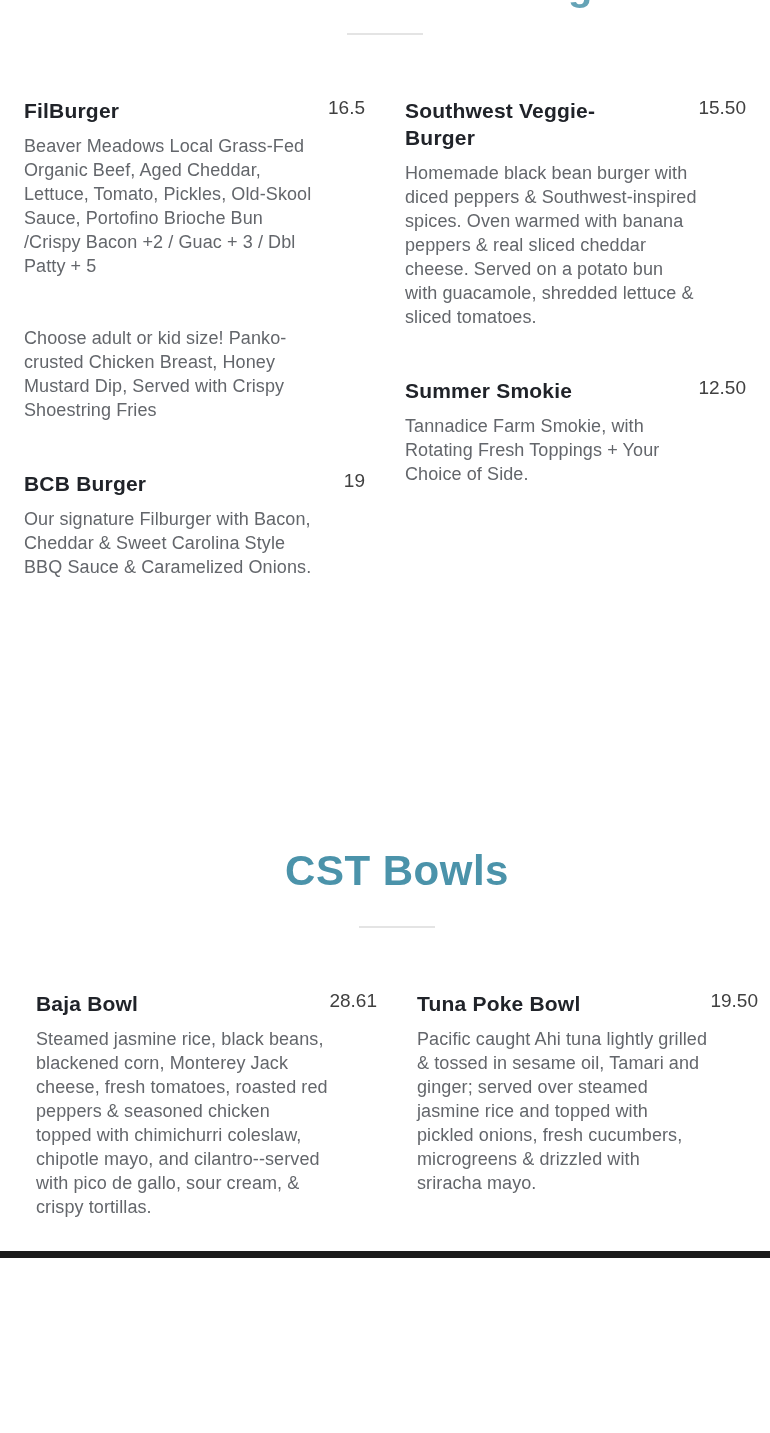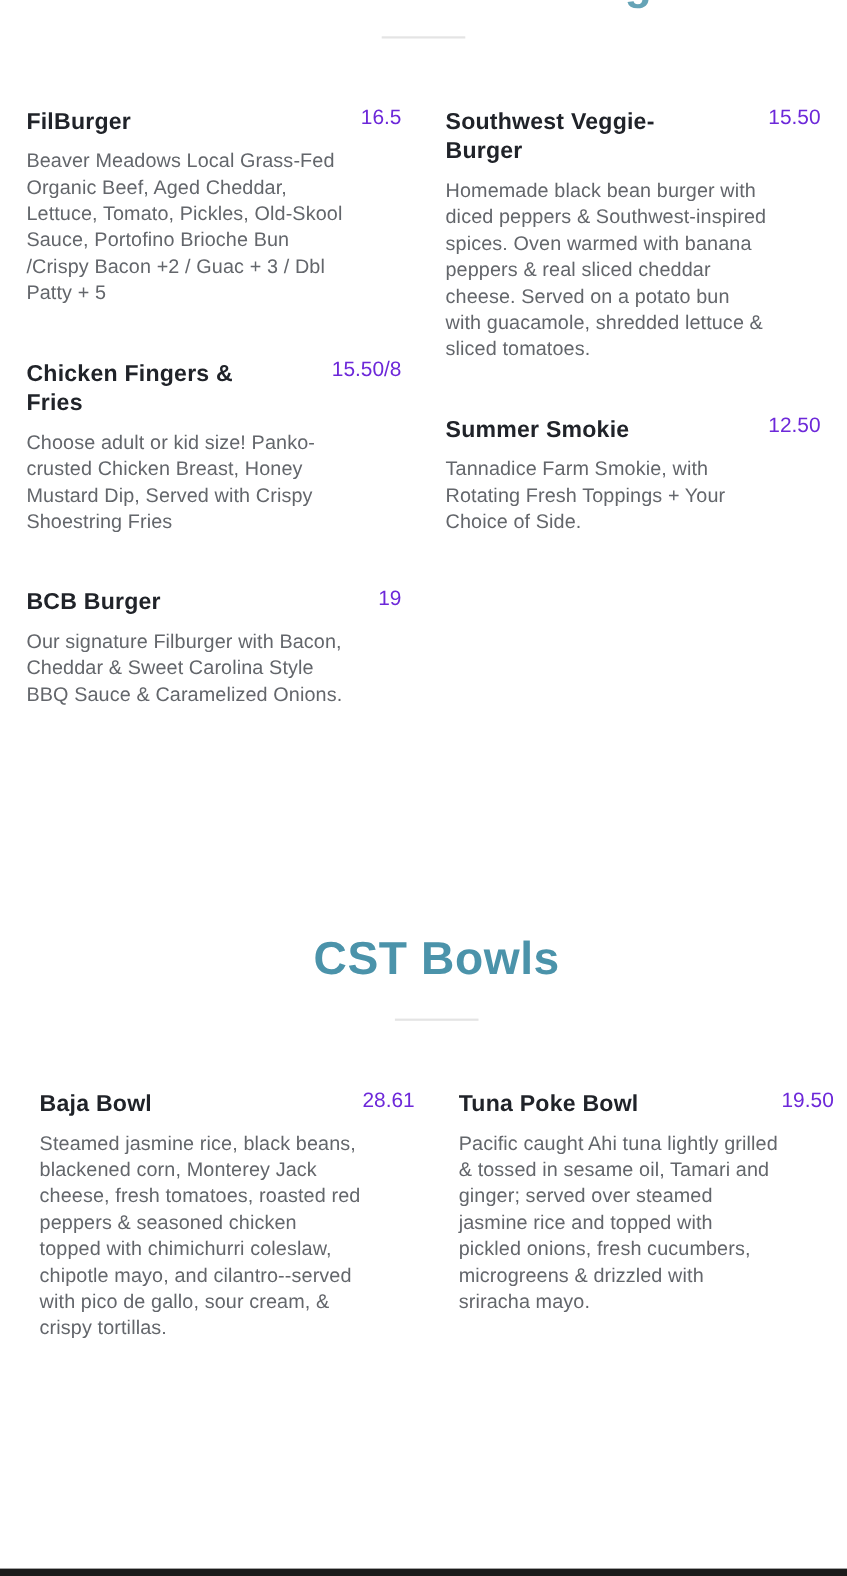--- a/index.html
+++ b/index.html
@@ -4,21 +4,21 @@
 <style>
   * { margin: 0; padding: 0; box-sizing: border-box; }
   html, body {
     width: 770px;
     background: #ffffff;
     font-family: "Liberation Sans", sans-serif;
   }
   .page {
     position: relative;
     width: 770px;
-    height: 1433px;
+    height: 1258px;
     overflow: hidden;
     background: #ffffff;
   }
   
   .section-heading {
     text-align: center;
     color: #4b93aa;
     font-weight: bold;
     font-size: 42px;
     line-height: 50px;
@@ -59,21 +59,21 @@
     font-size: 21px;
     line-height: 27px;
     font-weight: 600;
     color: #202329;
     max-width: 240px;
     letter-spacing: 0.2px;
   }
   .item-price {
     font-size: 19px;
     line-height: 24px;
-    color: #6d28d9;
+    color: #404040;
     font-weight: 500;
     white-space: nowrap;
     margin-top: -1px;
   }
   .item-desc {
     margin-top: 10px;
     font-size: 18px;
     line-height: 24px;
     color: #63666b;
     max-width: 292px;
@@ -111,24 +111,20 @@
     <div class="columns">
       <div class="col" id="s0-left">
           <div class="menu-item">
             <div class="item-head">
               <h3 class="item-title">FilBurger</h3>
               <span class="item-price">16.5</span>
             </div>
             <p class="item-desc">Beaver Meadows Local Grass-Fed Organic Beef, Aged Cheddar, Lettuce, Tomato, Pickles, Old-Skool Sauce, Portofino Brioche Bun /Crispy Bacon +2 / Guac + 3 / Dbl Patty + 5</p>
           </div>
           <div class="menu-item">
-            <div class="item-head">
-              <h3 class="item-title">Chicken Fingers &amp; Fries</h3>
-              <span class="item-price">15.50/8</span>
-            </div>
             <p class="item-desc">Choose adult or kid size! Panko-crusted Chicken Breast, Honey Mustard Dip, Served with Crispy Shoestring Fries</p>
           </div>
           <div class="menu-item">
             <div class="item-head">
               <h3 class="item-title">BCB Burger</h3>
               <span class="item-price">19</span>
             </div>
             <p class="item-desc">Our signature Filburger with Bacon, Cheddar &amp; Sweet Carolina Style BBQ Sauce &amp; Caramelized Onions.</p>
           </div>
         </div>

